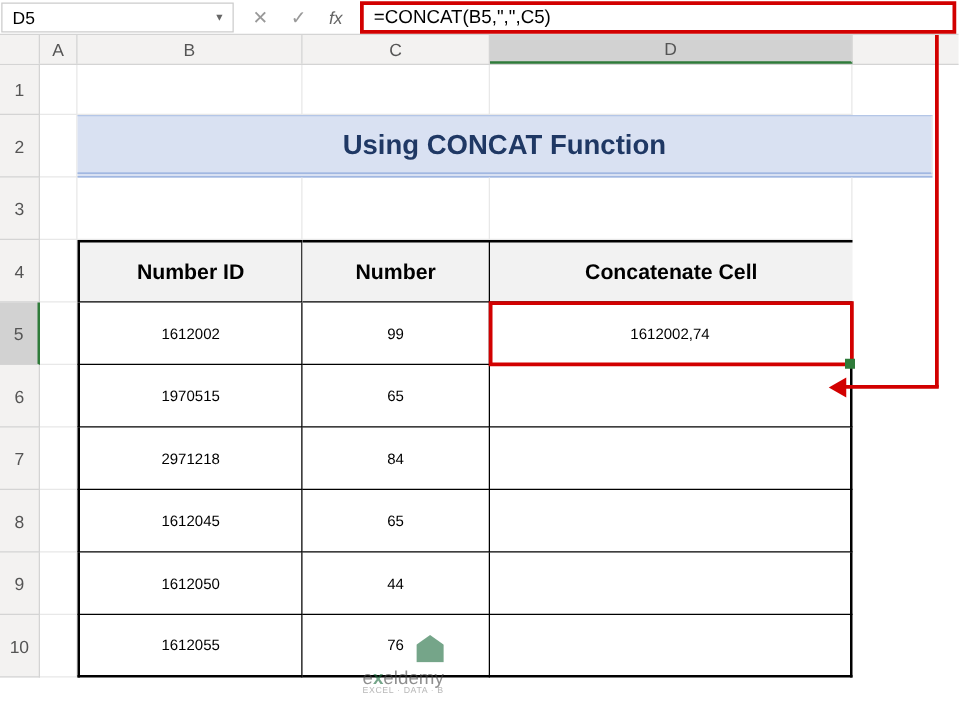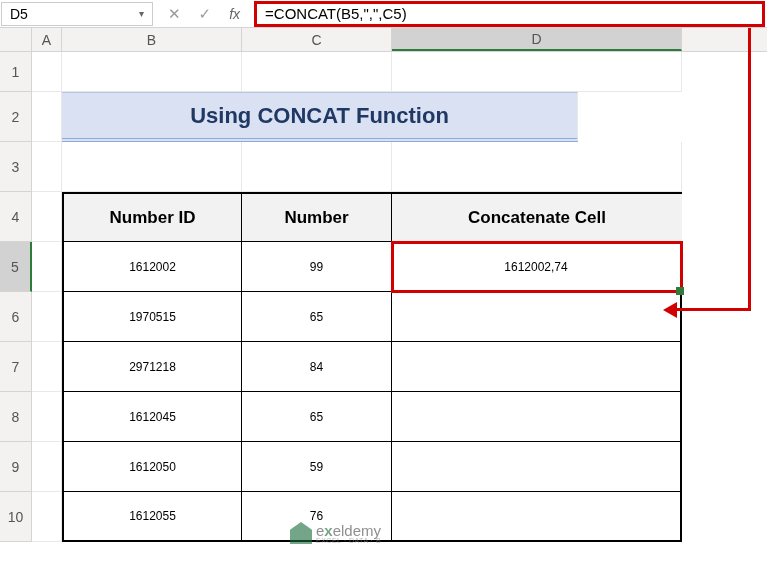--- a/index.html
+++ b/index.html
@@ -1,19 +1,19 @@
 <!DOCTYPE html>
 <html><head>
   <meta charset="utf-8">
   <style>
     * { box-sizing: border-box; margin: 0; padding: 0; }
     body { font-family: 'Segoe UI', Arial, sans-serif; background: #fff; width: 767px; height: 579px; overflow: hidden; position: relative; }
     
     .namebox-row { display: flex; align-items: center; height: 28px; border-bottom: 1px solid #d4d4d4; background: #fff; }
-    .namebox { width: 152px; height: 24px; padding: 2px 8px; border: 1px solid #ccc; background: #fff; font-size: 14px; display: flex; align-items: center; justify-content: space-between; margin: 1px; }
+    .namebox { width: 186px; height: 24px; padding: 2px 8px; border: 1px solid #ccc; background: #fff; font-size: 14px; display: flex; align-items: center; justify-content: space-between; margin: 1px; }
     .namebox-dropdown { color: #666; font-size: 10px; }
     .fx-controls { display: flex; align-items: center; gap: 18px; padding: 0 14px; color: #999; font-size: 15px; }
     .fx-label { font-style: italic; color: #666; font-size: 14px; }
     .formula-bar { flex: 1; height: 26px; padding: 2px 8px; font-size: 15px; display: flex; align-items: center; border: 3px solid #d20000; margin-right: 2px; }
     
     .grid-container { position: relative; }
     .col-headers { display: flex; height: 24px; background: #f3f2f1; border-bottom: 1px solid #d4d4d4; }
     .corner { width: 32px; border-right: 1px solid #d4d4d4; background: #f3f2f1; }
     .col-h { text-align: center; font-size: 14px; color: #555; border-right: 1px solid #d4d4d4; display: flex; align-items: center; justify-content: center; }
     .col-h.sel { background: #d2d2d2; border-bottom: 2px solid #2f7b3a; }
@@ -44,21 +44,21 @@
     
     .selected-cell { outline: 3px solid #d20000; outline-offset: -2px; position: relative; }
     
     .arrow-line { position: absolute; z-index: 10; }
     .arrow-v { right: 16px; top: 28px; width: 3px; height: 282px; background: #d20000; }
     .arrow-h { right: 16px; top: 308px; width: 76px; height: 3px; background: #d20000; }
     .arrow-head { position: absolute; right: 90px; top: 302px; width: 0; height: 0; border-top: 8px solid transparent; border-bottom: 8px solid transparent; border-right: 14px solid #d20000; z-index: 10; }
     
     .fill-handle { position: absolute; width: 8px; height: 8px; background: #2f7b3a; right: -4px; bottom: -4px; z-index: 5; }
     
-    .watermark { position: absolute; left: 290px; top: 522px; display: flex; align-items: flex-end; gap: 4px; opacity: 0.6; z-index: 3; }
+    .watermark { position: absolute; left: 290px; top: 508px; display: flex; align-items: flex-end; gap: 4px; opacity: 0.6; z-index: 3; flex-direction: column; }
     .wm-icon { width: 22px; height: 22px; background: #1a6b3c; clip-path: polygon(50% 0, 100% 35%, 100% 100%, 0 100%, 0 35%); }
     .wm-text { font-size: 15px; color: #444; }
     .wm-text b { color: #1a6b3c; }
     .wm-sub { font-size: 7px; color: #888; text-align: right; margin-top: -2px; letter-spacing: 0.5px; }
   </style>
 </head>
 <body>
 
 <div class="namebox-row">
   <div class="namebox">
@@ -100,21 +100,21 @@
 
     <div class="cells">
       <div class="row r1">
         <div class="cell cA"></div>
         <div class="cell cB"></div>
         <div class="cell cC"></div>
         <div class="cell cD"></div>
       </div>
       <div class="row">
         <div class="cell cA"></div>
-        <div class="cell title-cell" style="width:516px">Using CONCAT Function</div>
+        <div class="cell title-cell" style="width:684px">Using CONCAT Function</div>
       </div>
       <div class="row">
         <div class="cell cA"></div>
         <div class="cell cB"></div>
         <div class="cell cC"></div>
         <div class="cell cD"></div>
       </div>
       <div class="row">
         <div class="cell cA"></div>
         <div class="cell cB tbl tbl-h" style="border-width:2px 1px 1px 2px">Number ID</div>
@@ -144,21 +144,21 @@
       </div>
       <div class="row tbl-row">
         <div class="cell cA"></div>
         <div class="cell cB tbl-c" style="border-left:2px solid #000">1612045</div>
         <div class="cell cC tbl-c">65</div>
         <div class="cell cD tbl-c" style="border-right:2px solid #000"></div>
       </div>
       <div class="row tbl-row">
         <div class="cell cA"></div>
         <div class="cell cB tbl-c" style="border-left:2px solid #000">1612050</div>
-        <div class="cell cC tbl-c">59</div>
+        <div class="cell cC tbl-c">44</div>
         <div class="cell cD tbl-c" style="border-right:2px solid #000"></div>
       </div>
       <div class="row tbl-row">
         <div class="cell cA"></div>
         <div class="cell cB tbl-c" style="border-left:2px solid #000;border-bottom:2px solid #000">1612055</div>
         <div class="cell cC tbl-c" style="border-bottom:2px solid #000">76</div>
         <div class="cell cD tbl-c" style="border-right:2px solid #000;border-bottom:2px solid #000"></div>
       </div>
     </div>
   </div>

